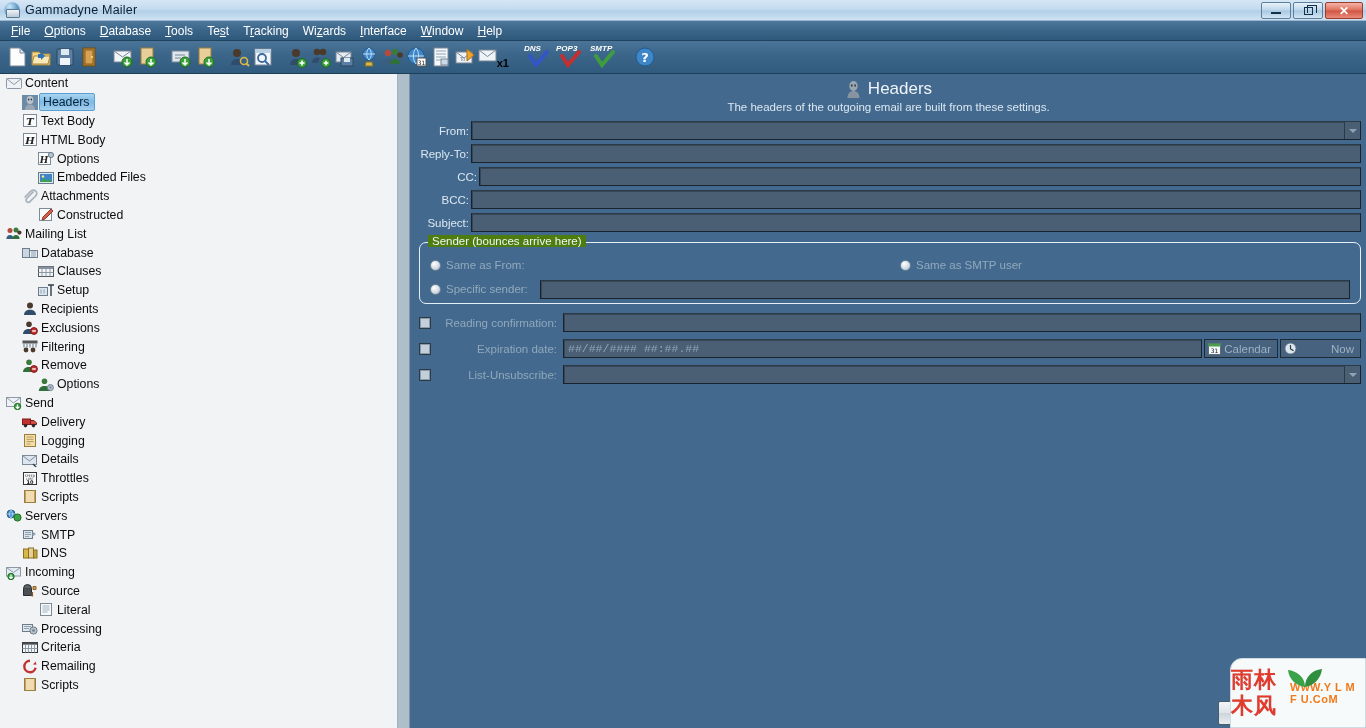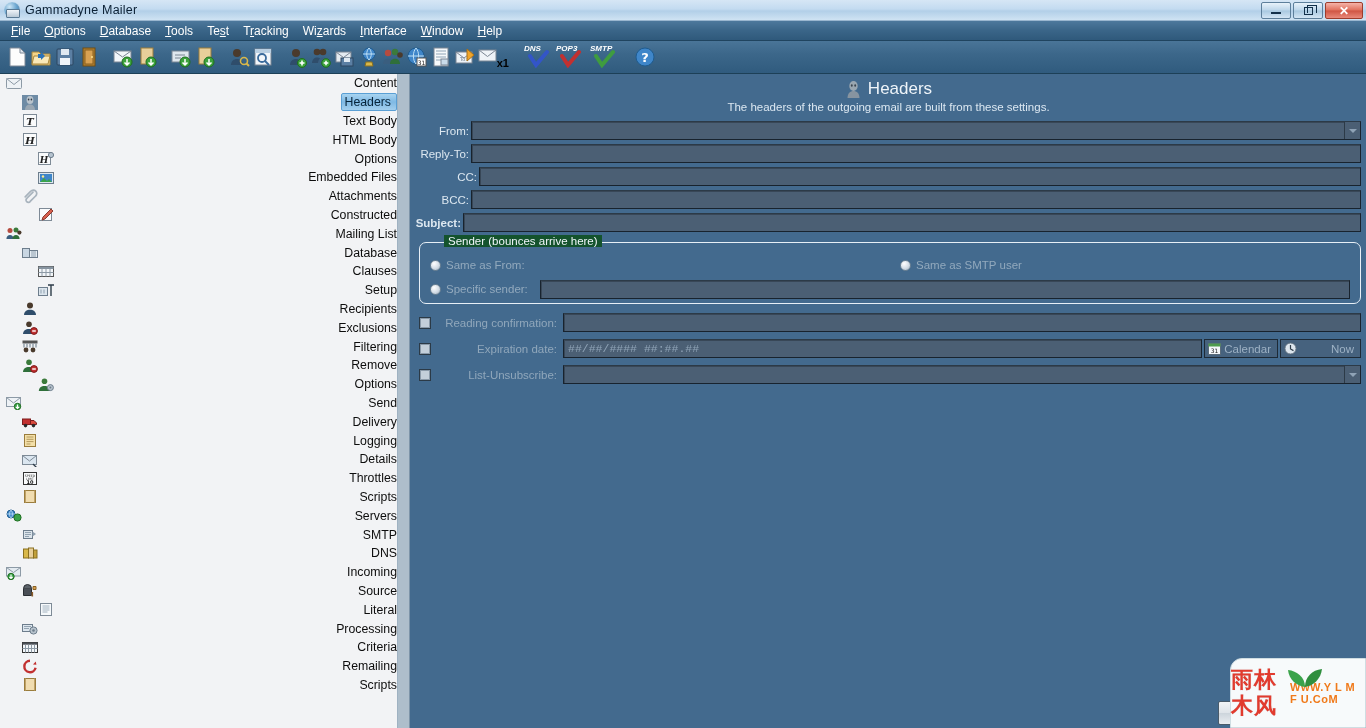--- a/index.html
+++ b/index.html
@@ -99,21 +99,21 @@
     overflow:hidden;
   }
   #sidebar-scrollfill {
     position:absolute; left:398px; top:74px; width:12px; height:654px;
     background:#aebecb;
     border-right:1px solid #7d94a8;
   }
   .tree-row {
     height:18.8px; display:flex; align-items:center;
     padding-left:6px; font-size:12.3px; color:#0d0d0d;
-    white-space:nowrap; cursor:default;justify-content:space-between;
+    white-space:nowrap; cursor:default;
   }
   .tree-row.sel .tree-label {
     background: linear-gradient(to bottom,#a9d4f0 0%,#7fb9e4 50%,#a3cfee 100%);
     border:1px solid #5a9fd4; border-radius:2px;
     padding:0 5px 0 3px; margin-left:-2px;
     color:#07243a;
   }
   .tree-ico { width:16px; height:15px; margin-right:3px; flex:0 0 16px; position:relative; }
   .tree-label { line-height:16px; }
   .ind0 { padding-left:6px; }
@@ -158,22 +158,22 @@
   }
 
   
   #sender-group {
     margin: 10px 5px 0 8px; position:relative;
     border:1.5px solid #e7eff6; border-radius:7px;
     padding:12px 10px 10px 10px;
     height:62px;
   }
   #sender-legend {
-    position:absolute; top:-8px; left:8px; background:#14532d;
-    padding:0 4px; font-size:11.5px; color:#f0f6fa;margin-left:16px;
+    position:absolute; top:-8px; left:8px; background:#4d7c0f;
+    padding:0 4px; font-size:11.5px; color:#f0f6fa;
   }
   .radio-row { display:flex; align-items:center; height:20px; }
   .radio {
     width:11px; height:11px; border-radius:50%;
     background: radial-gradient(circle at 35% 30%, #ffffff 0%, #d4dde6 55%, #9fb0bf 100%);
     border:1px solid #6f8596; margin-right:5px; flex:0 0 11px;
   }
   .radio-lbl { font-size:11.5px; color:#92a9bd; }
   .cb {
     width:12px; height:12px; background:#c3cfda;
@@ -759,21 +759,21 @@
   </div>
 
   <div class="frow">
     <div class="flabel" style="width:60px;">BCC:</div>
     <div class="finput">
       <div style="padding:2px 4px; font-size:11.5px; color:#dbe7f1;"></div>
     </div>
   </div>
 
   <div class="frow">
-    <div class="flabel" style="width:52px;font-weight:bold;">Subject:</div>
+    <div class="flabel" style="width:60px;">Subject:</div>
     <div class="finput">
       <div style="padding:2px 4px; font-size:11.5px; color:#dbe7f1;"></div>
     </div>
   </div>
 
   <div id="sender-group">
     <div id="sender-legend">Sender (bounces arrive here)</div>
     <div style="display:flex;">
       <div class="radio-row" style="width:470px;">
         <span class="radio"></span>

